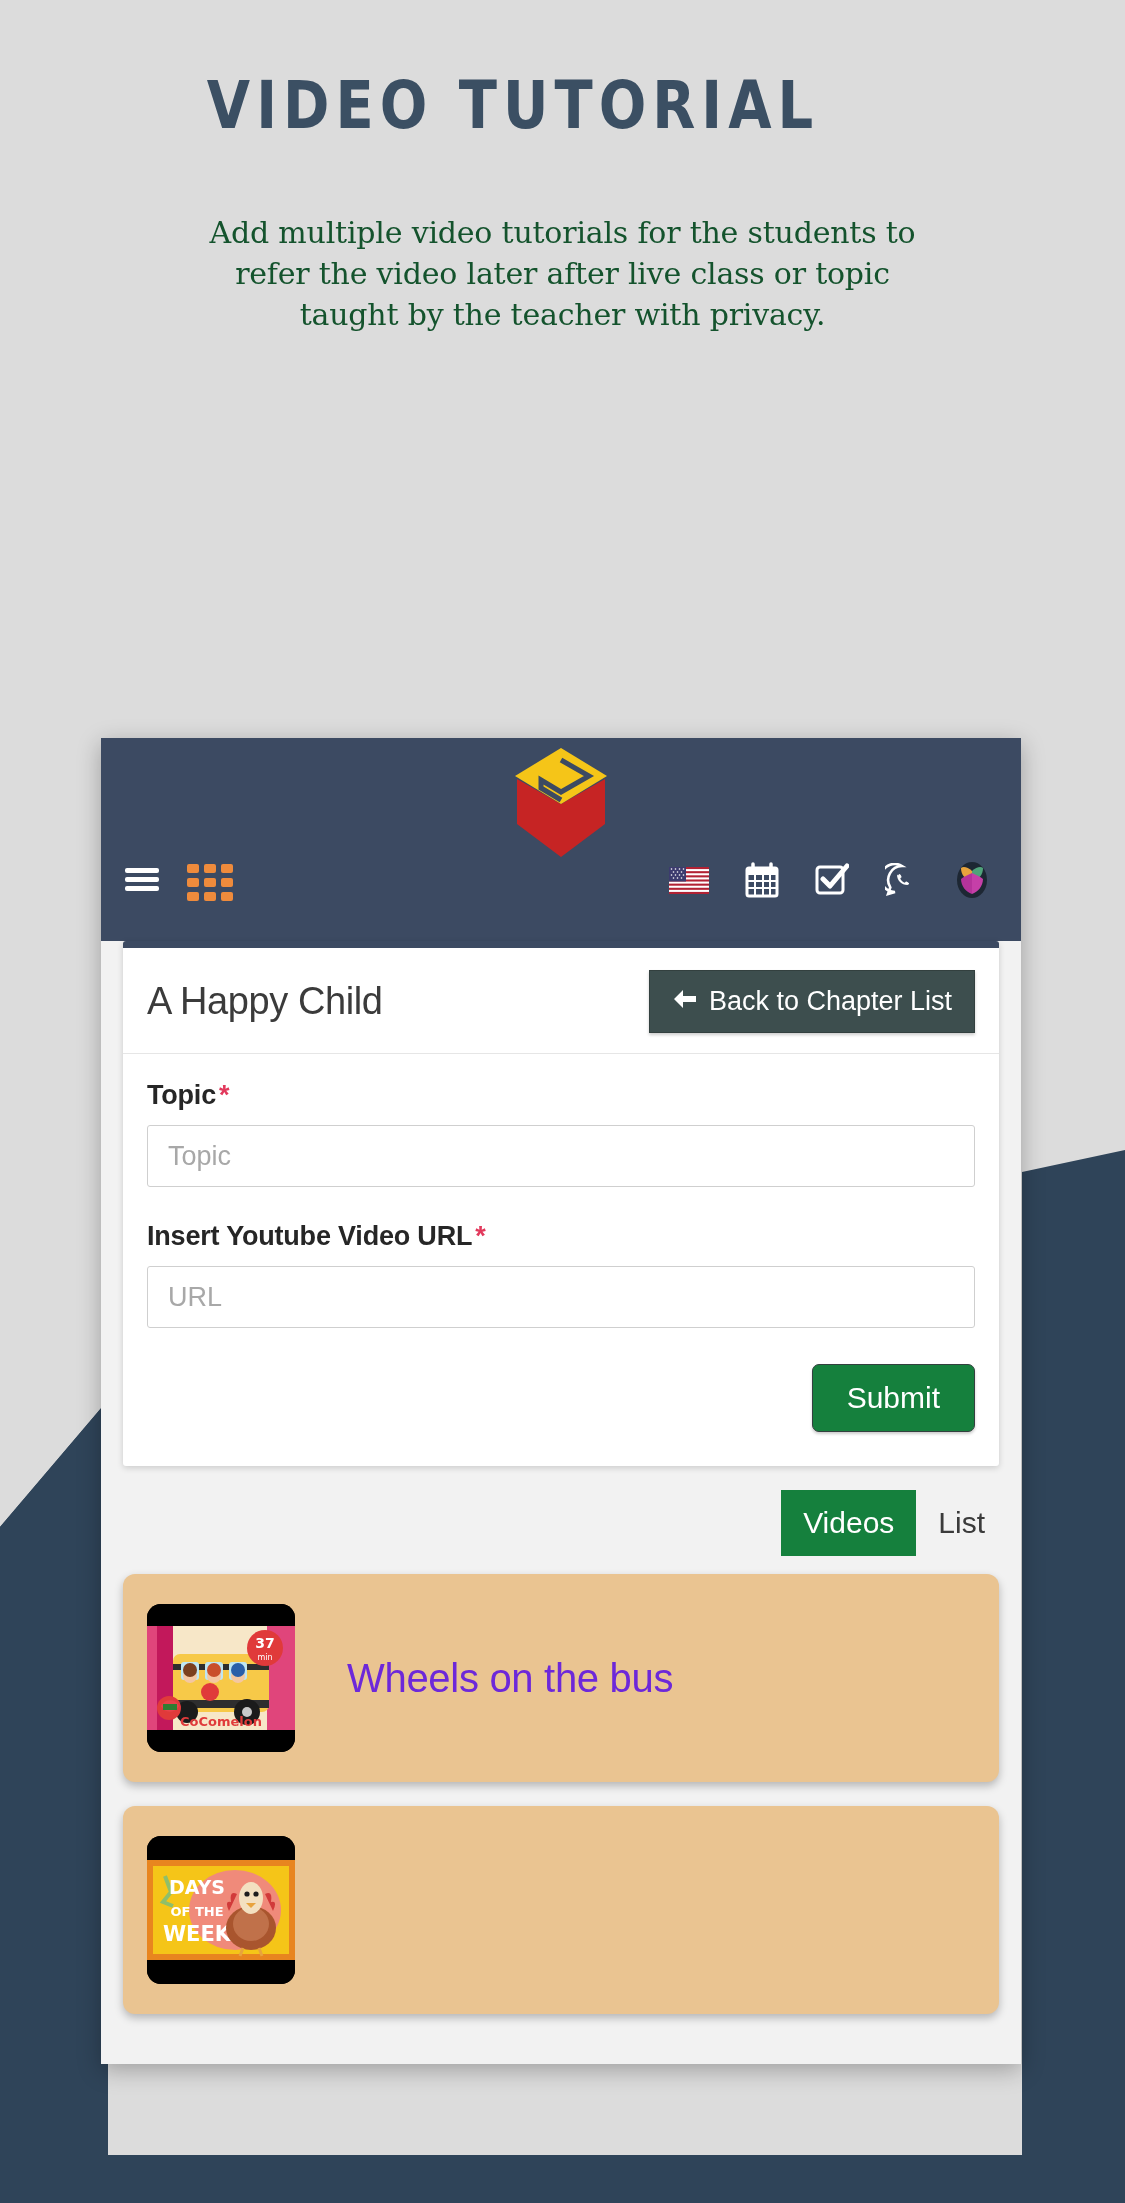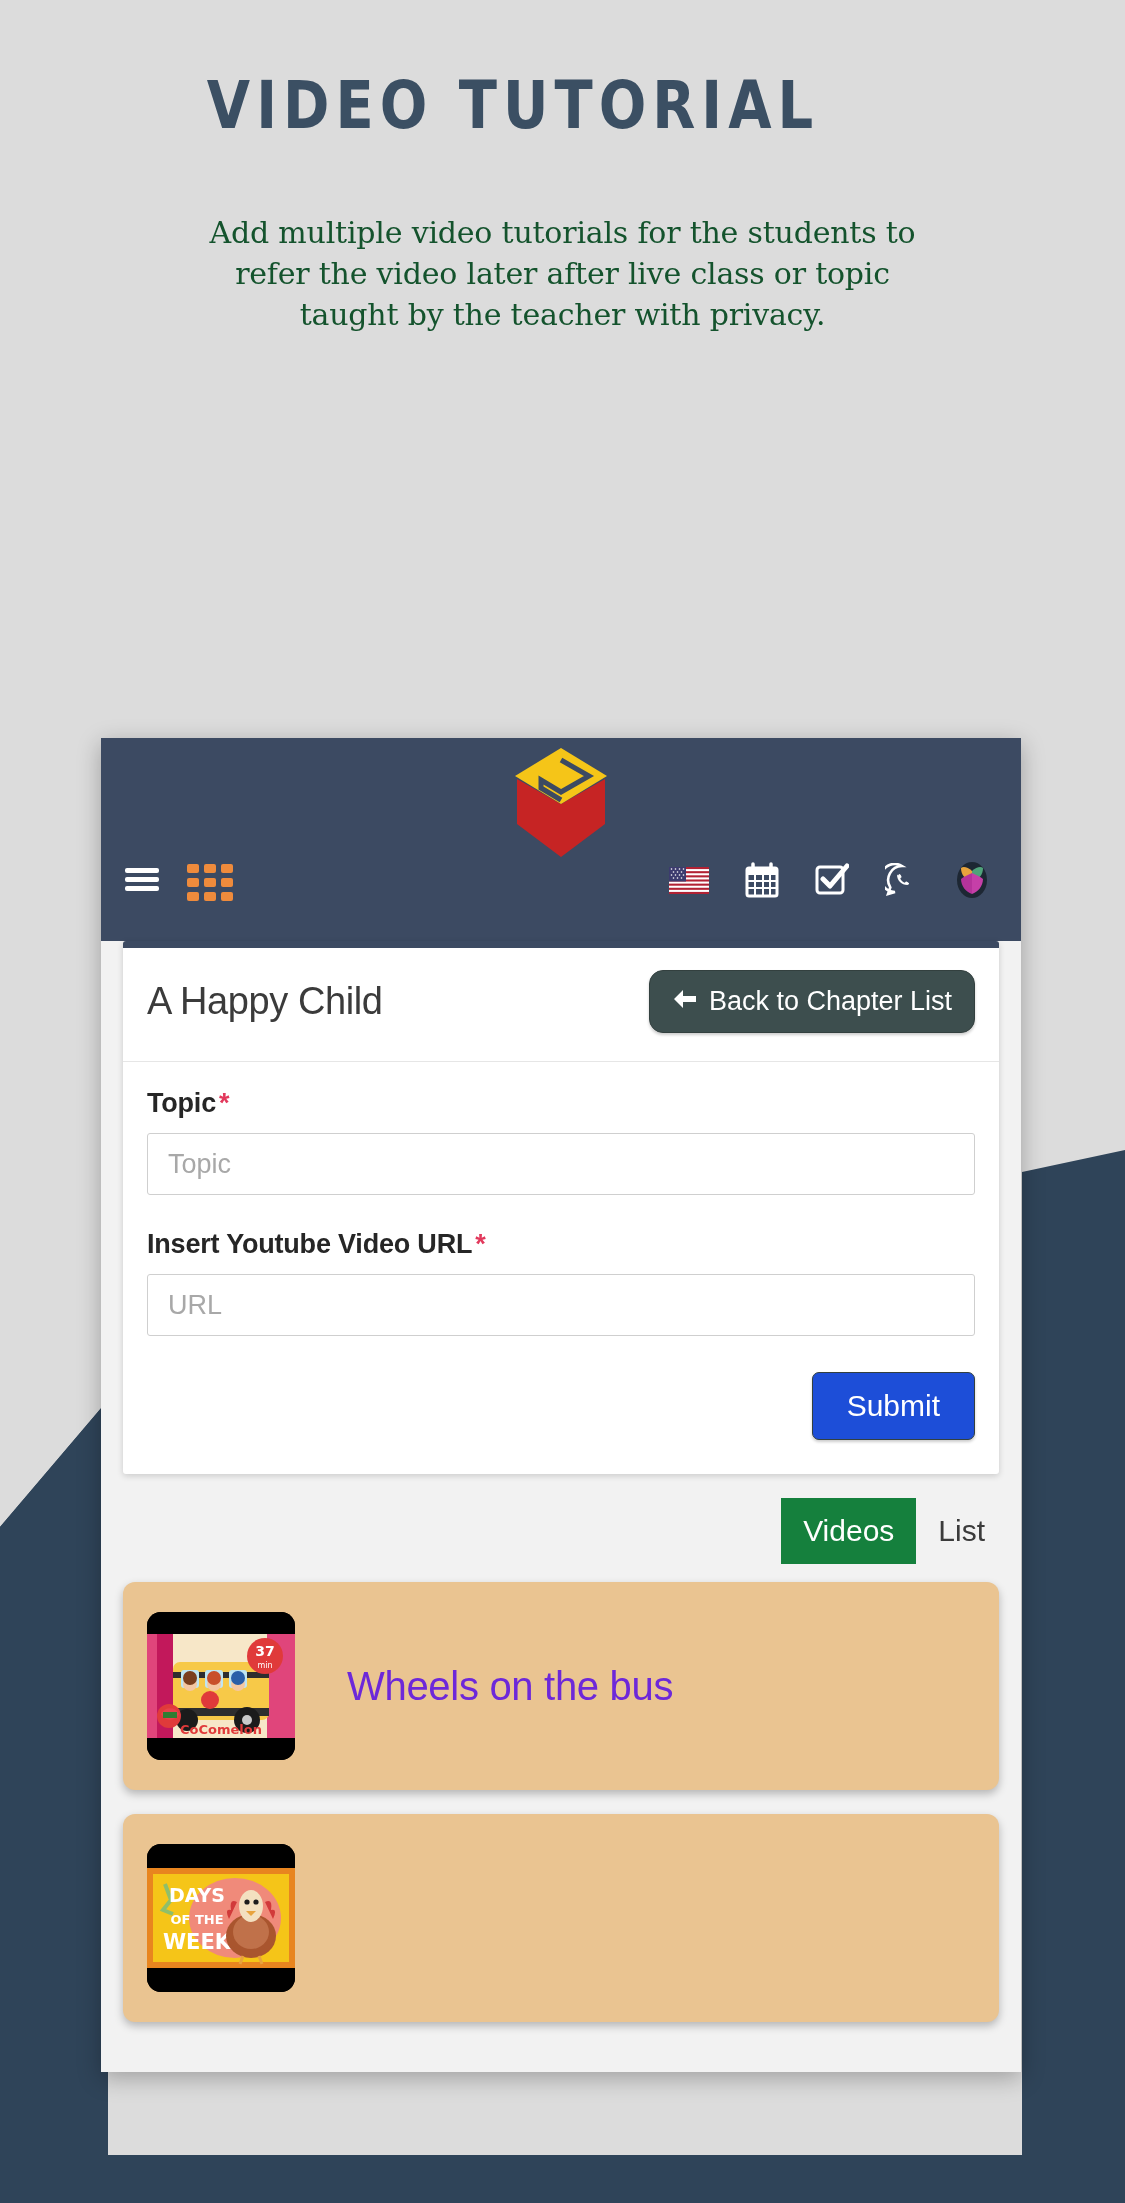--- a/index.html
+++ b/index.html
@@ -100,34 +100,34 @@
     background: #ffffff;
     margin: 0 22px;
     border-radius: 3px;
     border-top: 7px solid #3c4a62;
     box-shadow: 0 2px 6px rgba(0,0,0,.16);
   }
   .card-header {
     display: flex;
     align-items: center;
     justify-content: space-between;
-    padding: 22px 24px 28px 24px;
+    padding: 22px 24px 20px 24px;
     border-bottom: 1px solid #e6e6e6;
   }
   .card-title {
     font-size: 38px;
     color: #3b3b3b;
     font-weight: 400;
     letter-spacing: -0.4px;
   }
   .btn-back {
     background: #3d4e4e;
     color: #ffffff;
     border: 1px solid #33403f;
-    border-radius: 14px;
+    border-radius: 0;
     font-size: 27px;
     padding: 15px 22px;
     display: flex;
     align-items: center;
     gap: 11px;
     cursor: pointer;
     box-shadow: 0 2px 3px rgba(0,0,0,.2);
     white-space: nowrap;
   }
   .card-form { padding: 26px 24px 34px 24px; }
@@ -149,21 +149,21 @@
     color: #555;
     padding: 0 20px;
     font-family: "Liberation Sans", sans-serif;
     background: #fff;
     outline: none;
   }
   .field-input::placeholder { color: #a8a8a8; }
   .field-gap { height: 34px; }
   .form-actions { display: flex; justify-content: flex-end; margin-top: 36px; }
   .btn-submit {
-    background: #1d4ed8;
+    background: #15803d;
     color: #ffffff;
     border: 1px solid #33403f;
     border-radius: 7px;
     font-size: 30px;
     padding: 16px 34px;
     cursor: pointer;
     box-shadow: 0 2px 3px rgba(0,0,0,.2);
     font-family: "Liberation Sans", sans-serif;
   }
 

